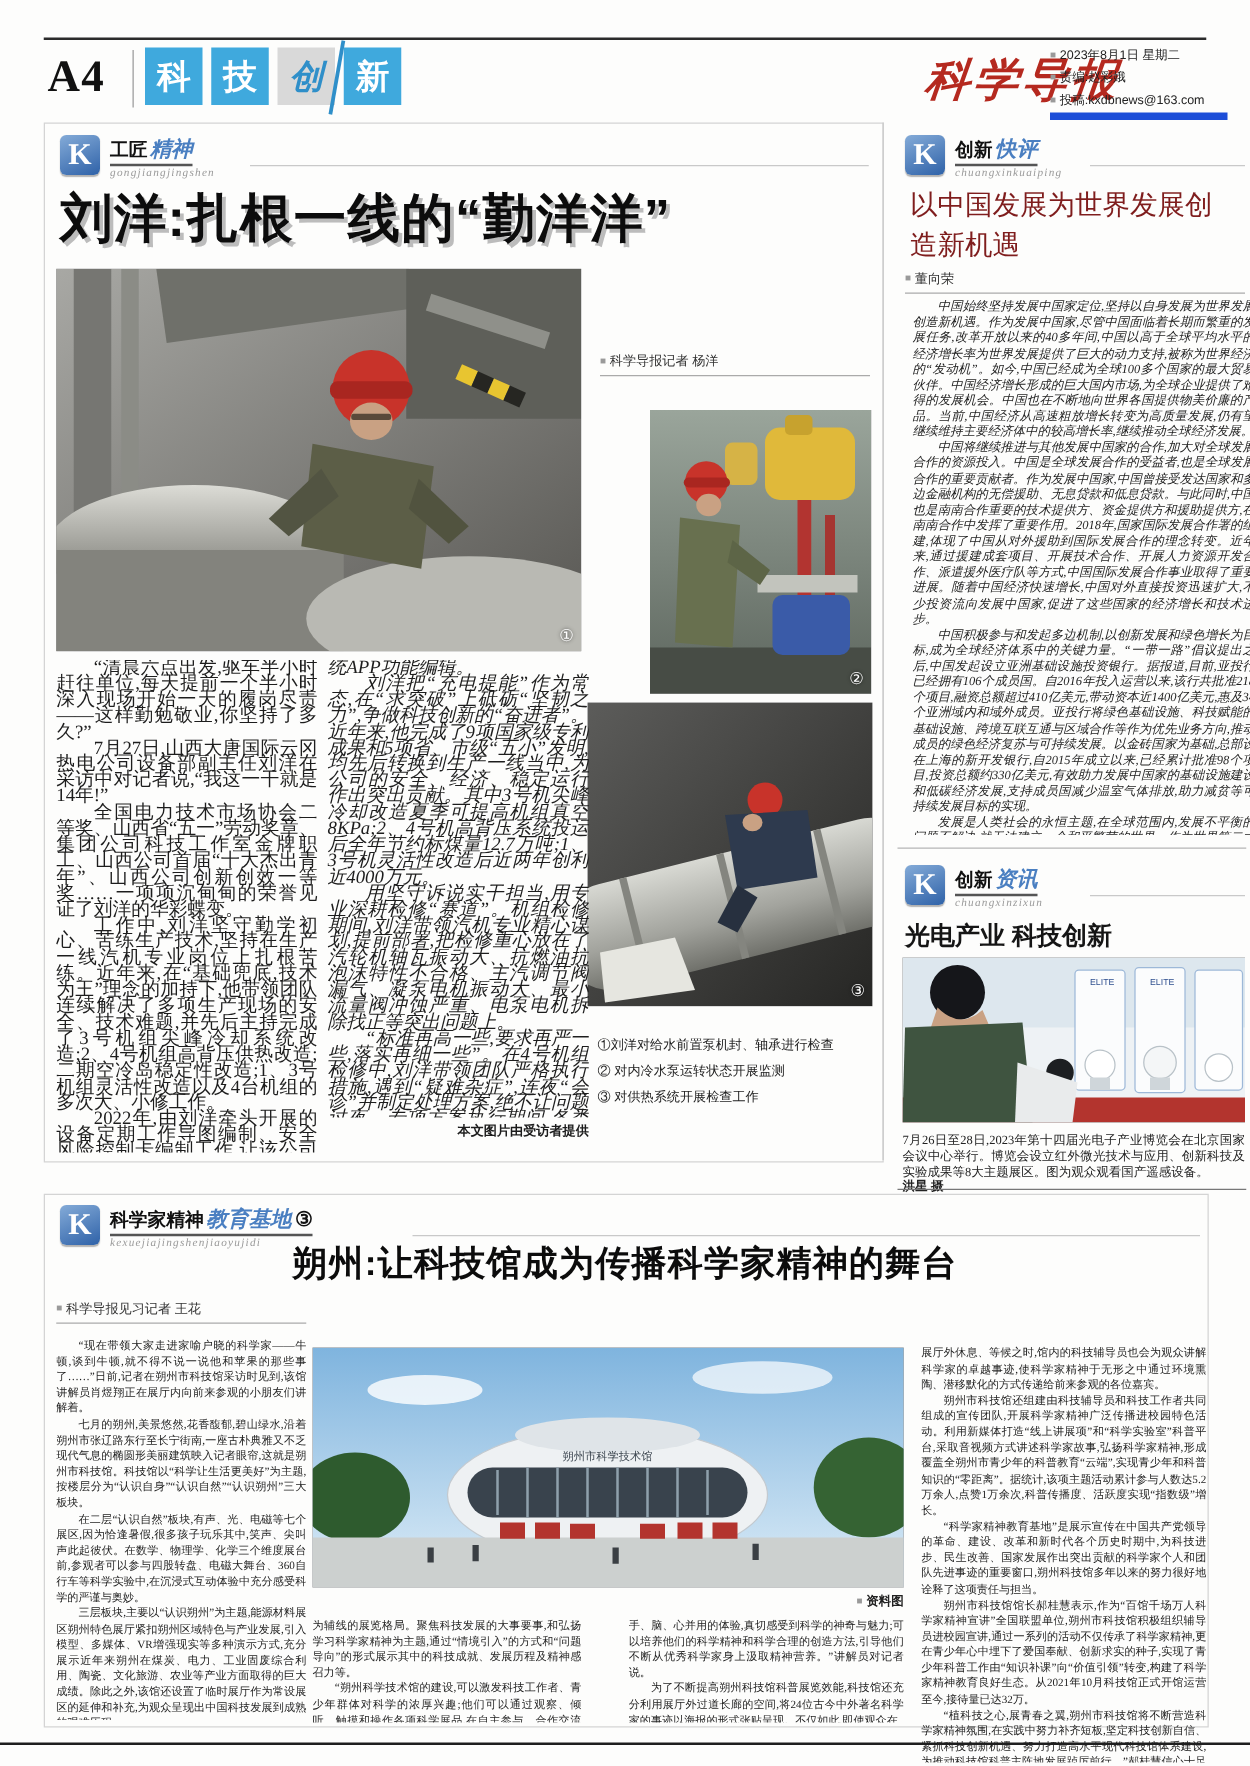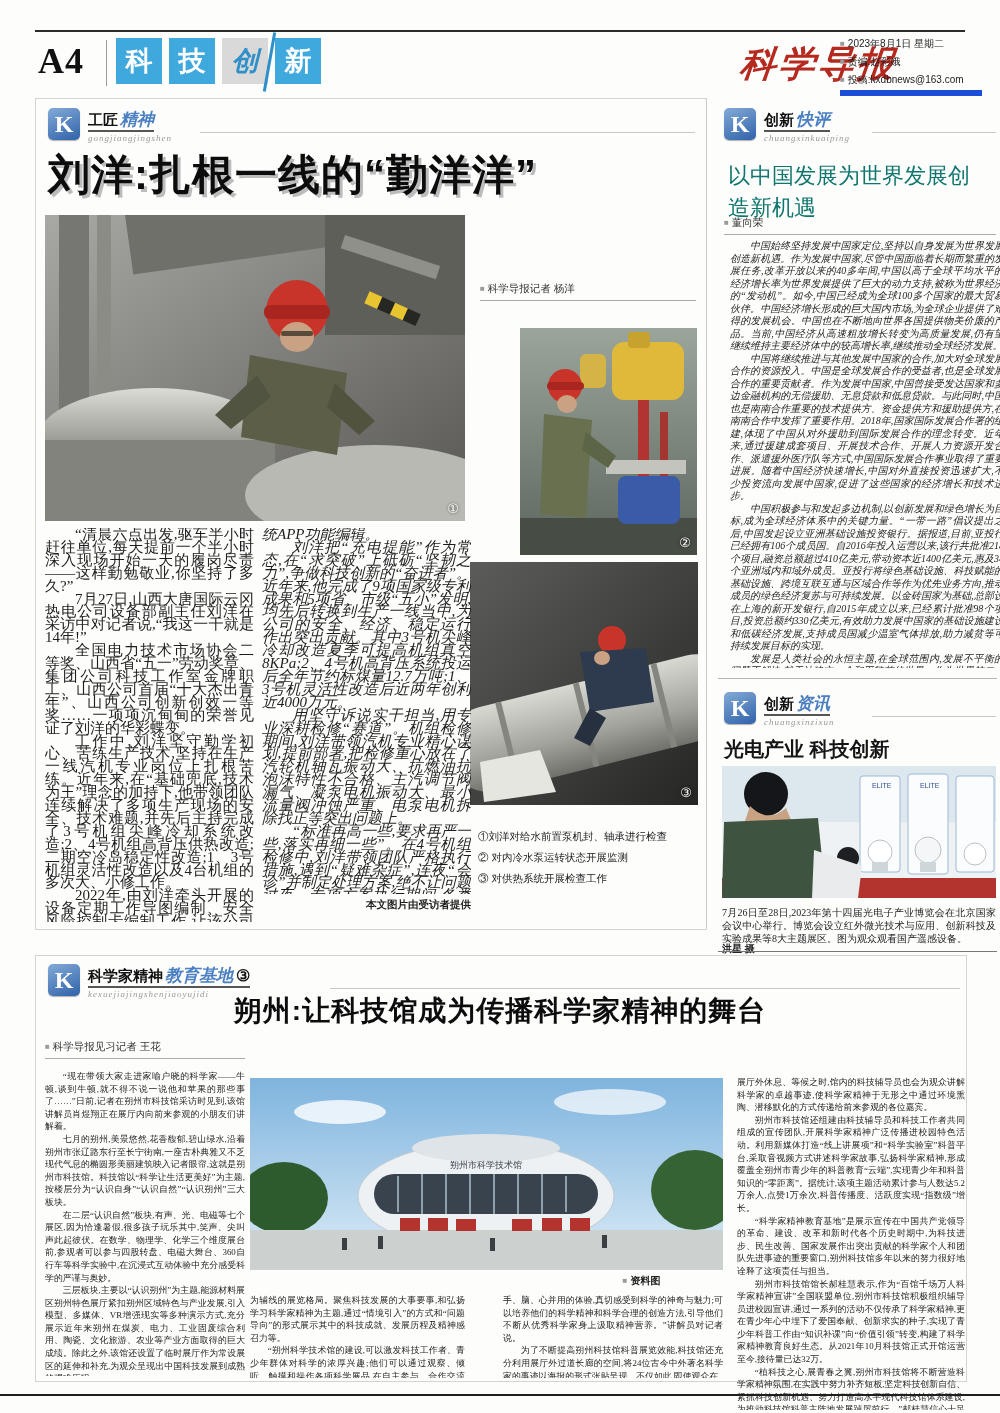--- a/index.html
+++ b/index.html
@@ -36,21 +36,21 @@
   .pinyin{font:italic 9px "Liberation Serif",serif;color:#9a9a9a;margin-top:2px;letter-spacing:1px;}
 
   
   .mainbox{left:35px;top:98px;width:670px;height:830px;border:1px solid #d4d4d4;}
   .bottombox{left:35px;top:955px;width:930px;height:425px;border:1px solid #d4d4d4;}
   .rdiv{left:706px;top:98px;height:830px;}
 
   
   .h-main{left:48px;top:150px;width:645px;font:bold 42px/50px "Liberation Sans","DejaVu Sans",sans-serif;
           color:#0c0c0c;letter-spacing:1px;text-shadow:3px 3px 0 #bcbcbc;white-space:nowrap;}
-  .h-kuaiping{left:728px;top:160px;width:250px;font:500 22px/32px "Liberation Sans",sans-serif;color:#0f766e;}
+  .h-kuaiping{left:728px;top:148px;width:250px;font:500 22px/32px "Liberation Sans",sans-serif;color:#7f1d1d;}
   .h-zixun{left:724px;top:737px;width:270px;font:bold 20px/24px "Liberation Sans",sans-serif;color:#151515;}
   .h-bottom{left:35px;top:994px;width:930px;text-align:center;
             font:bold 28px/34px "Liberation Sans","DejaVu Sans",sans-serif;color:#0c0c0c;letter-spacing:1px;}
 
   
   .byline{font:10.5px "Liberation Sans",sans-serif;color:#333;border-bottom:1px solid #aaa;padding-bottom:4px;}
 
   
   .btxt{font-size:15px;line-height:12.9px;text-align:justify;overflow:hidden;color:#1d1d1d;}
   .btxt p{margin:0;text-indent:2em;}
@@ -58,21 +58,21 @@
   .kp-txt{font-style:italic;font-size:10px;line-height:12.5px;}
   .sm-txt{font-size:8.9px;line-height:12.6px;}
   .credit{font:bold 10.5px "Liberation Sans",sans-serif;text-align:right;background:#fdfdfc;}
   .caplist{font:10.5px/21px "Liberation Sans",sans-serif;color:#222;}
   .photocap{font-size:10px;line-height:13px;text-align:justify;color:#222;}
   .capcredit{font:bold 10px "Liberation Sans",sans-serif;text-align:left;color:#222;}
 
   .photo{position:absolute;overflow:hidden;background:#888;}
   .mark{position:absolute;right:6px;bottom:5px;color:#fff;font-size:13px;font-family:"Liberation Sans",sans-serif;
         text-shadow:0 0 3px rgba(0,0,0,.8);}
-  .zl-cap{font:bold 10px "Liberation Sans",sans-serif;color:#222;text-align:center;}
+  .zl-cap{font:bold 10px "Liberation Sans",sans-serif;color:#222;text-align:right;}
   .footer-rule{position:absolute;left:0;top:1394px;width:1000px;height:2px;background:#1e1e1e;}
 </style>
 </head>
 <body>
 
 <div class="page">
 
   <div class="top-rule"></div>
   <div class="abs edition">A4</div>
   <div class="abs ed-div"></div>

